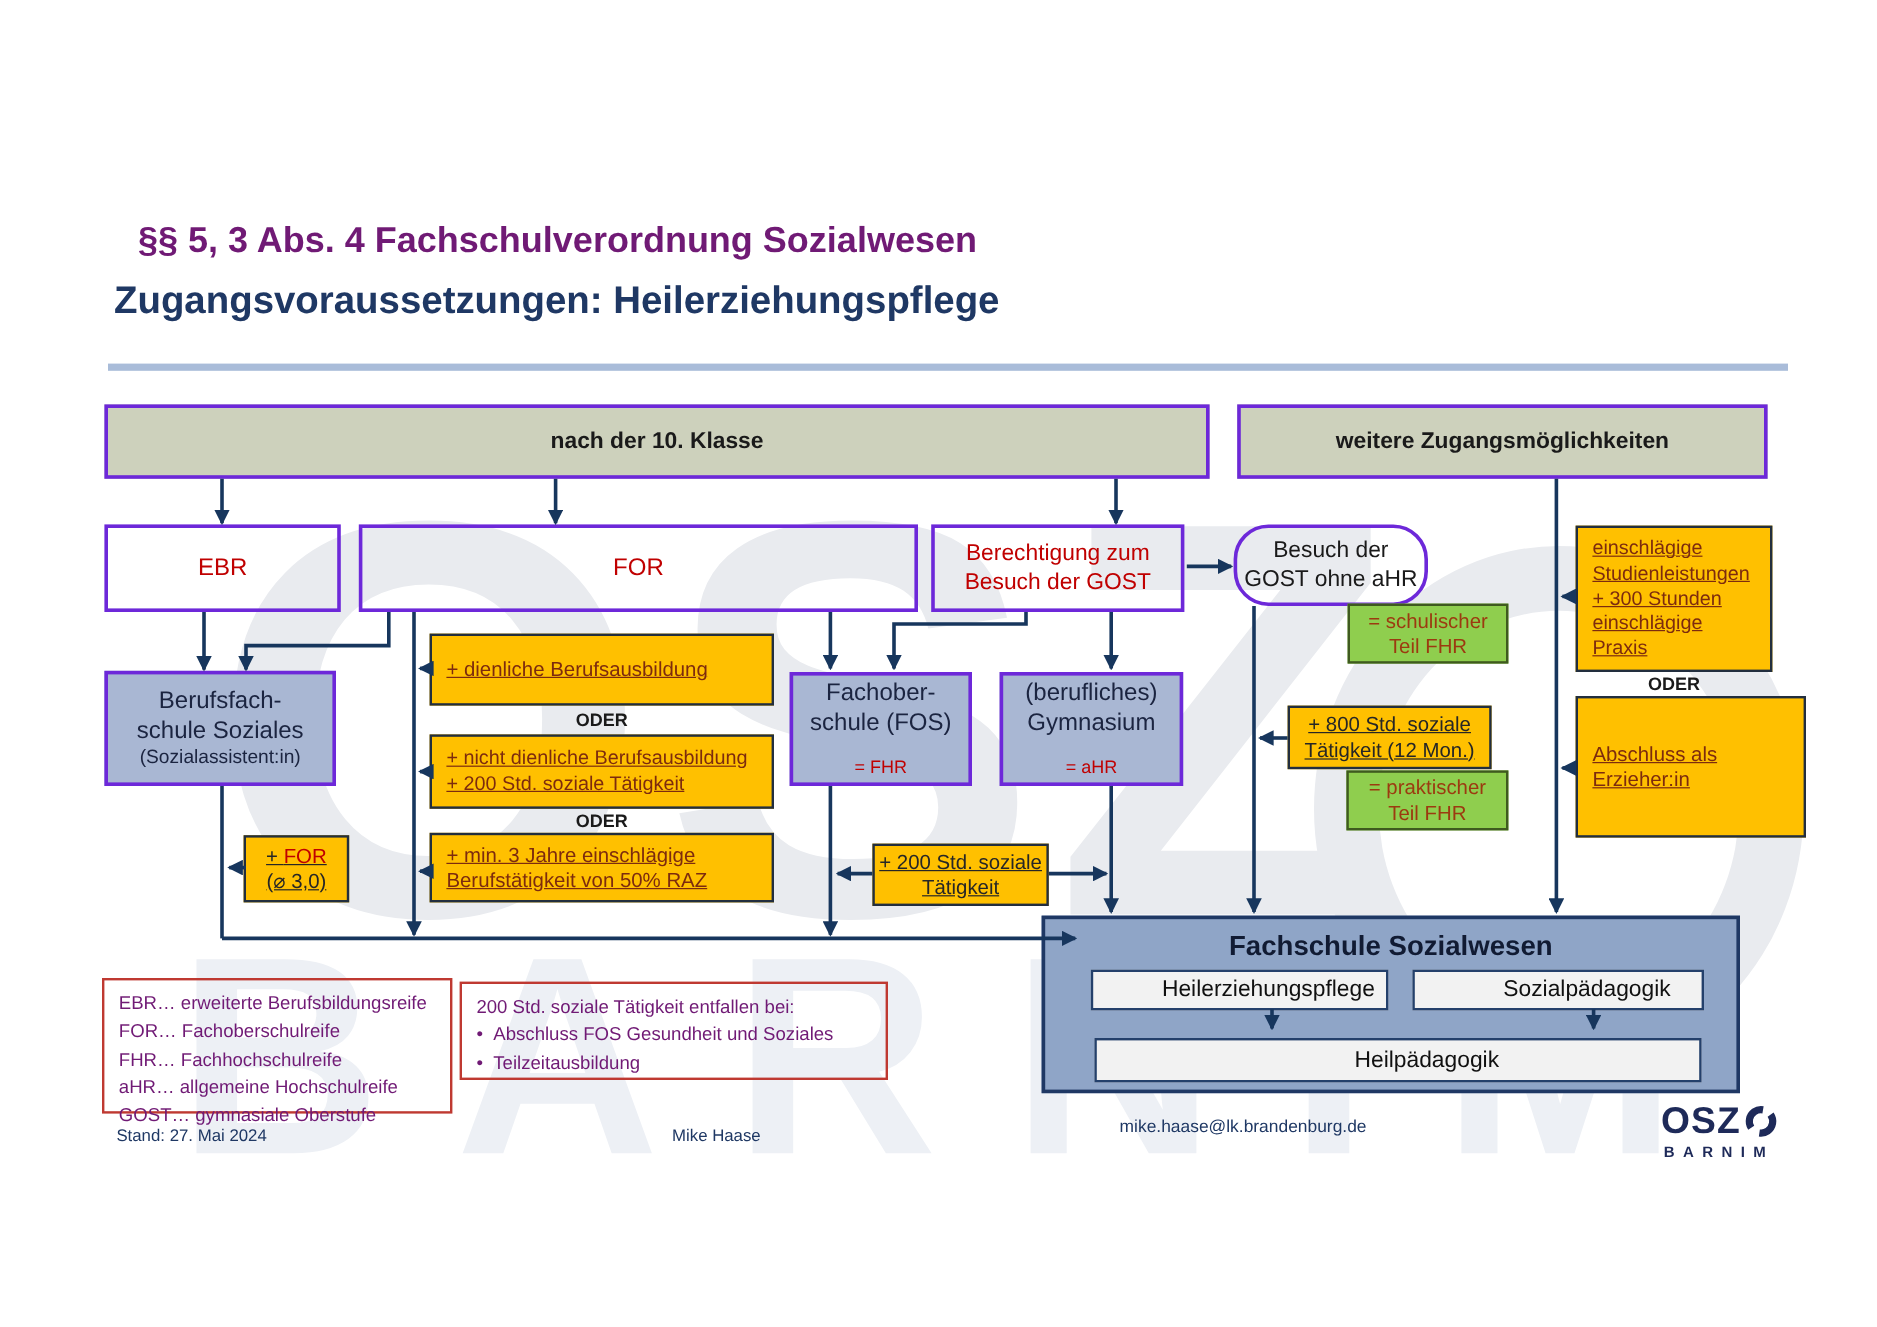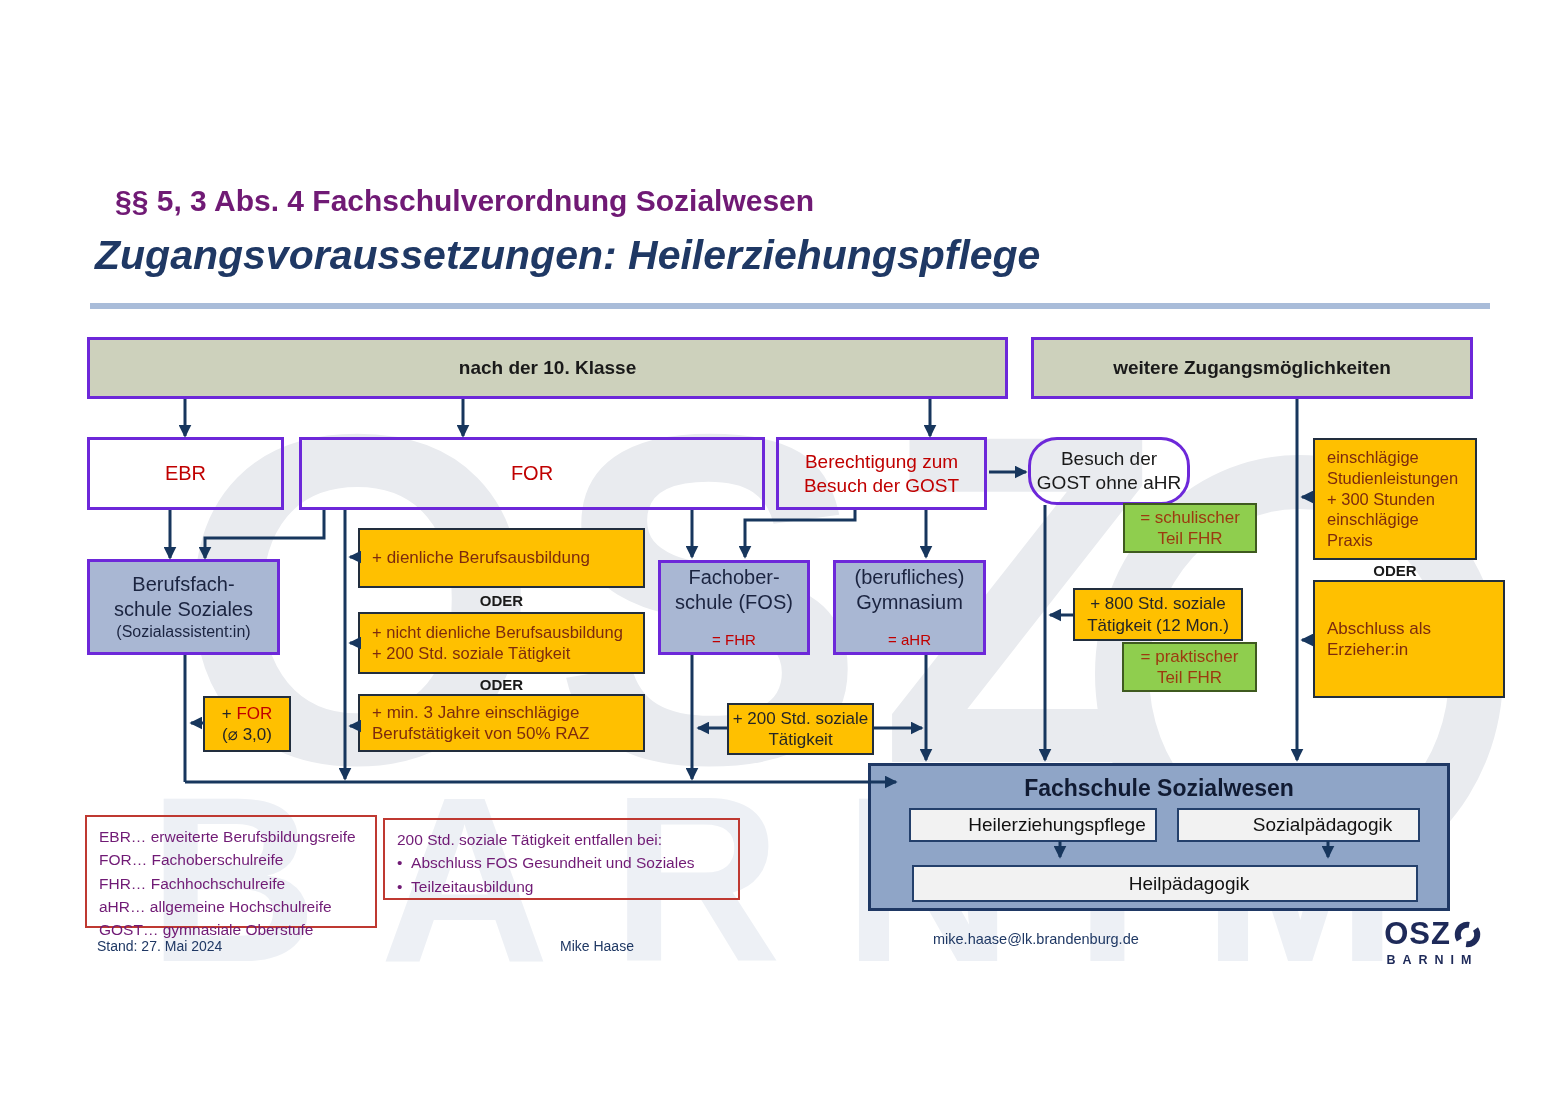--- a/index.html
+++ b/index.html
@@ -16,34 +16,34 @@
   .box{position:absolute;z-index:2;box-sizing:border-box;border:3px solid #6d28d9;
        display:flex;flex-direction:column;justify-content:center;align-items:center;
        text-align:center;line-height:1.25;}
   .olive{background:#cdd1bc;font-weight:bold;font-size:19px;color:#1a1a1a;}
   .white{background:transparent;font-size:20px;}
   .redtx{color:#c00000;}
   .darktx{color:#1a1a1a;border-radius:29px;}
   .blue{background:#a9b7d3;color:#1b2440;font-size:20px;}
   .blue .sm{font-size:16px;}
   .blue .red3{color:#c00000;font-size:15px;margin-top:16px;}
-  .orange{background:#ffc000;border:2.5px solid #222e3e;font-size:17px;}
+  .orange{background:#ffc000;border:2.5px solid #222e3e;font-size:17px;text-decoration:underline;}
   .green{background:#8fce4e;border:2px solid #3f5a1f;color:#9c3a10;font-size:17px;z-index:3;}
   .leftal{align-items:flex-start;text-align:left;padding:0 12px;}
   .maroon{color:#7d2b0e;}
   .dark{color:#262626;}
   .oder{position:absolute;z-index:2;font-weight:bold;font-size:15px;color:#1a1a1a;text-align:center;}
   .rednote{position:absolute;z-index:2;box-sizing:border-box;border:2.5px solid #bf3931;
            background:transparent;color:#701a75;font-size:15.5px;line-height:1.5;padding:8px 12px;}
   .fsbig{background:#8fa5c7;border:3px solid #1f3864;justify-content:flex-start;}
   .fstitle{font-weight:bold;font-size:23px;color:#111b33;margin-top:8px;}
   .fsinner{background:#f2f2f2;border:2.5px solid #24406b;color:#111;font-size:19px;padding-left:48px;}
   .pre{white-space:pre-line;}
   .titlesup{position:absolute;left:97px;top:184px;z-index:2;font-size:30px;font-weight:bold;color:#701a75;margin-left:18px;}
-  .titlemain{position:absolute;left:95px;top:232px;z-index:2;font-size:41px;font-weight:600;color:#1f3864;font-style:italic;}
+  .titlemain{position:absolute;left:95px;top:232px;z-index:2;font-size:32px;font-weight:600;color:#1f3864;}
   .rule{position:absolute;left:90px;top:303px;width:1400px;height:6px;background:#a9bcd9;z-index:2;}
   .ftr{position:absolute;z-index:2;color:#1f3864;font-size:14px;}
   .logo{position:absolute;z-index:2;left:1370px;top:916px;width:125px;text-align:center;color:#1e2a59;}
   .logorow{display:flex;align-items:center;justify-content:center;gap:3px;}
   .logoosz{font-size:31px;font-weight:800;letter-spacing:1px;}
   .logobarnim{font-size:12.5px;font-weight:bold;letter-spacing:7px;margin-top:1px;}
 </style>
 </head>
 <body>
 

